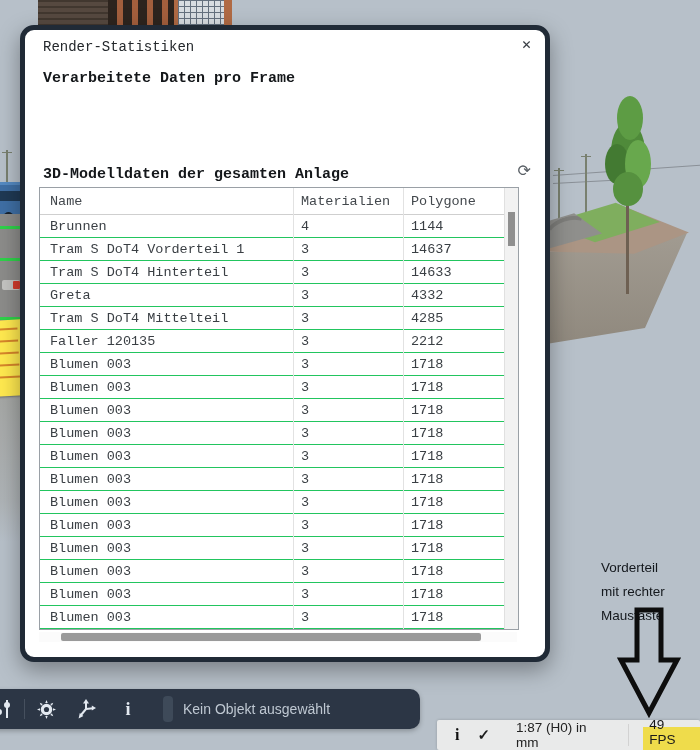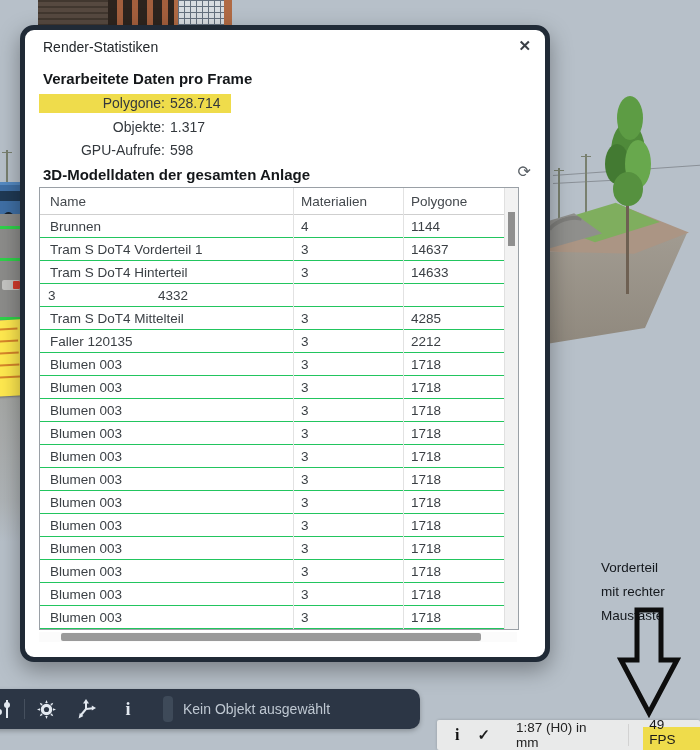--- a/index.html
+++ b/index.html
@@ -45,21 +45,21 @@
   .ls-line{position:absolute;left:0;width:20px;height:3px;background:var(--accent_green,#2fd24a);}
   .ls-car{position:absolute;left:2px;top:280px;width:18px;height:10px;background:#c4c4c2;border-radius:2px;}
   .ls-car:after{content:"";position:absolute;right:0;top:1px;width:7px;height:8px;background:#d33a2c;border-radius:1px;}
   .ls-note{position:absolute;left:-4px;top:320px;width:26px;height:76px;background:#ffe94f;transform:rotate(-3deg);
     box-shadow:0 1px 2px rgba(0,0,0,.3);}
   .ls-note i{position:absolute;left:3px;right:3px;height:2px;background:#d8862a;}
   .ls-below{position:absolute;left:0;top:332px;width:20px;height:210px;background:linear-gradient(#9f9f9a,#aeb3b6 80%,#b7c0c9);}
   
   .dialog{position:absolute;left:20px;top:25px;width:520px;height:627px;background:#fff;
     border:5px solid var(--dialog_border,#202a36);border-radius:14px;
-    box-shadow:0 8px 22px rgba(0,0,0,.35);}
+    box-shadow:0 8px 22px rgba(0,0,0,.35);font-family:Liberation Mono, monospace;}
   .dlg-head{position:absolute;left:0;top:0;right:0;height:32px;}
   .dlg-title{position:absolute;left:18px;top:9px;font-size:14px;color:#23272b;}
   .dlg-close{position:absolute;right:14px;top:7px;font-size:15px;font-weight:700;color:#3a3f45;cursor:pointer;line-height:18px;}
   .sec-title{position:absolute;left:18px;font-size:15px;font-weight:700;color:#14171a;}
   .stats{position:absolute;left:18px;top:62px;font-size:14px;color:#33383d;}
   .stat-line{display:flex;height:23px;align-items:center;}
   .stat-label{width:122px;text-align:right;}
   .stat-value{margin-left:5px;}
   .stat-line.hl .hlwrap{background:var(--highlight_yellow,#efdc4b);padding:1px 10px 2px 4px;margin-left:-4px;display:flex;}
   .refresh{position:absolute;right:14px;top:134px;font-size:16px;color:#5a6066;cursor:pointer;line-height:16px;}
@@ -152,36 +152,20 @@
 </svg>
 
 <div class="dialog">
   <div class="dlg-head">
     <div class="dlg-title">Render-Statistiken</div>
     <div class="dlg-close">✕</div>
   </div>
 
   <div class="sec-title" style="top:40px;">Verarbeitete Daten pro Frame</div>
 
-  <div class="stats">
-    <div class="stat-line hl">
-      <span class="hlwrap">
-        <span class="stat-label">Polygone:</span>
-        <span class="stat-value">528.714</span>
-      </span>
-    </div>
-    <div class="stat-line">
-      <span class="stat-label">Objekte:</span>
-      <span class="stat-value">1.317</span>
-    </div>
-    <div class="stat-line">
-      <span class="stat-label">GPU-Aufrufe:</span>
-      <span class="stat-value">598</span>
-    </div>
-  </div>
 
   <div class="sec-title" style="top:136px;">3D-Modelldaten der gesamten Anlage</div>
   <div class="refresh">⟳</div>
 
   <div class="tbl">
     <div class="vline" style="left:253px;"></div>
     <div class="vline" style="left:363px;"></div>
     <div class="tbl-head">
       <div class="c-name">Name</div>
       <div class="c-mat">Materialien</div>
@@ -197,20 +181,21 @@
         <div class="c-name">Tram S DoT4 Vorderteil 1</div>
         <div class="c-mat">3</div>
         <div class="c-poly">14637</div>
       </div>
       <div class="row">
         <div class="c-name">Tram S DoT4 Hinterteil</div>
         <div class="c-mat">3</div>
         <div class="c-poly">14633</div>
       </div>
       <div class="row">
+        <div class="c-name">Greta</div>
         <div class="c-mat">3</div>
         <div class="c-poly">4332</div>
       </div>
       <div class="row">
         <div class="c-name">Tram S DoT4 Mittelteil</div>
         <div class="c-mat">3</div>
         <div class="c-poly">4285</div>
       </div>
       <div class="row">
         <div class="c-name">Faller 120135</div>

